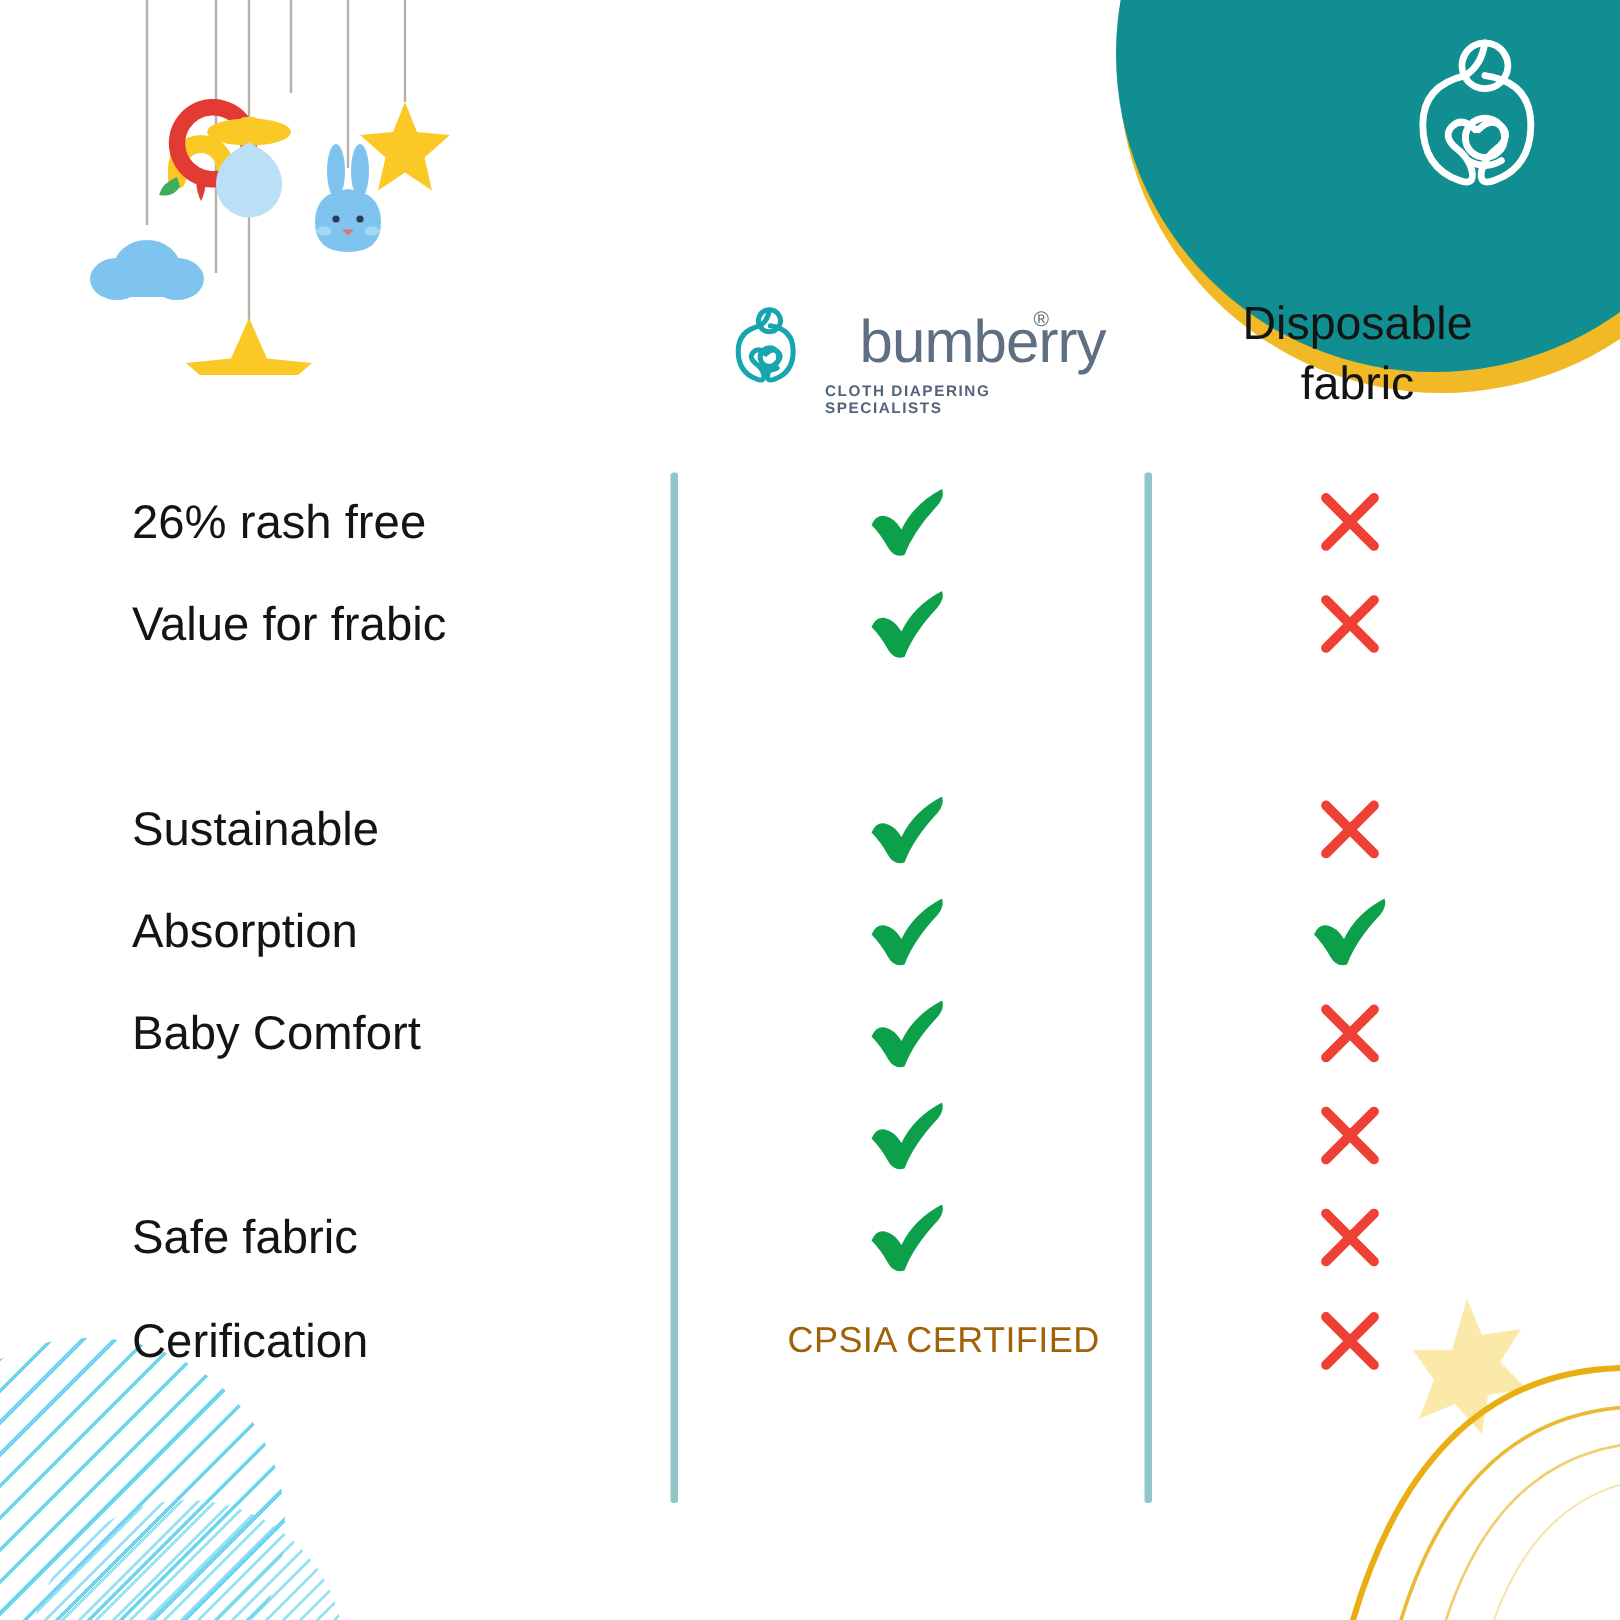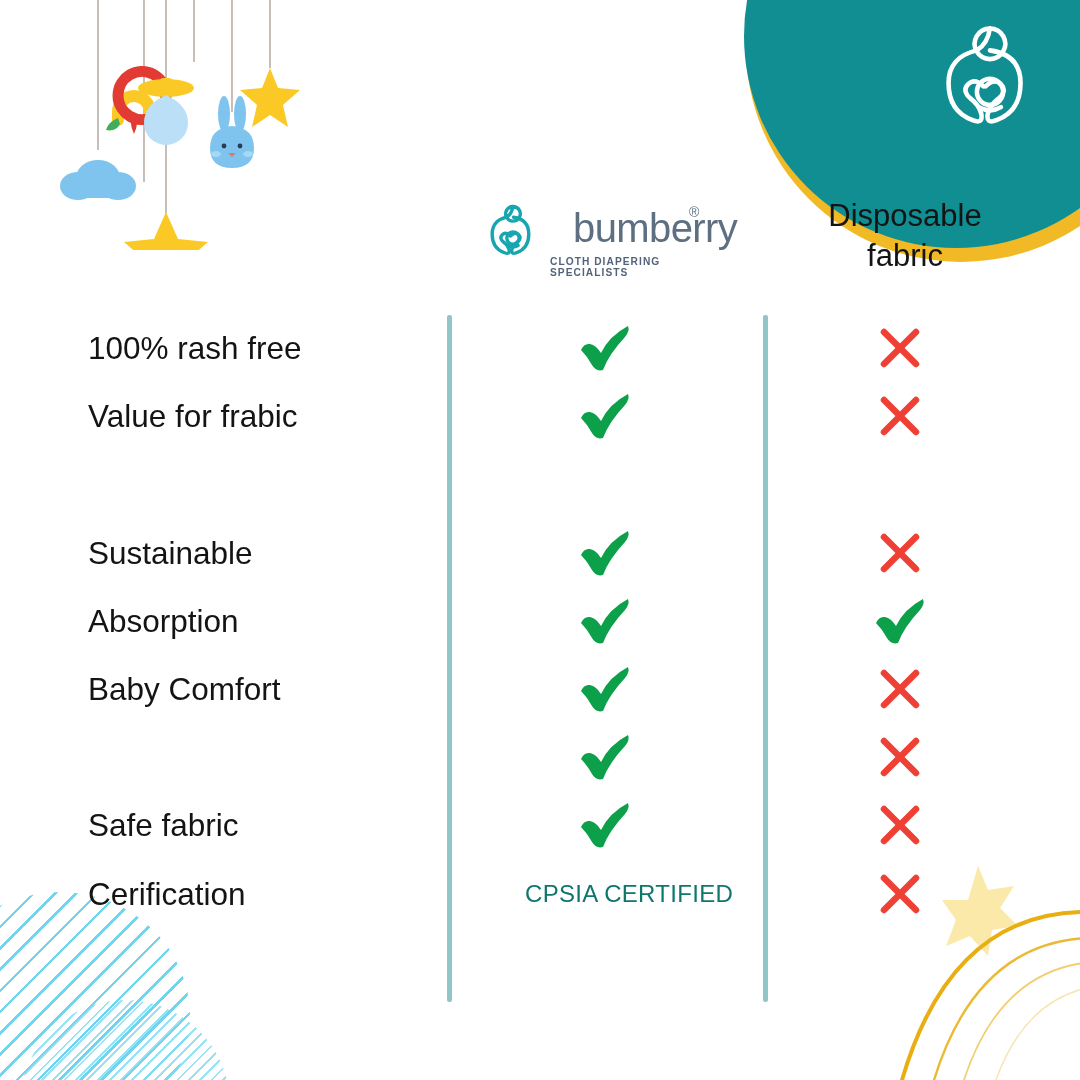--- a/index.html
+++ b/index.html
@@ -94,21 +94,21 @@
     font-size:31.5px; color:#141414; font-weight:400; white-space:nowrap;
   }
   .cell{
     position:absolute; top:50%; transform:translateY(-50%);
     width:160px; text-align:center;
   }
   .cell.c1{ left:525px; }
   .cell.c2{ left:820px; }
   .mark-svg{ display:inline-block; vertical-align:middle; }
   .cert-text{
-    font-size:24px; color:#0f766e; letter-spacing:0.3px; white-space:nowrap;
+    font-size:24px; color:#a16207; letter-spacing:0.3px; white-space:nowrap;
   }
 </style>
 </head>
 <body>
 
 <div id="stage">
 
   <svg class="mobile" viewBox="0 0 330 250">
     <g stroke="#B8B0A6" stroke-width="1.6">
       <line x1="98" y1="0" x2="98" y2="150"></line>
@@ -199,21 +199,21 @@
   <div class="col-head-disposable">
     <div>Disposable</div>
     <div>fabric</div>
   </div>
 
   <div class="divider d1"></div>
   <div class="divider d2"></div>
 
   <div id="rows">
       <div class="row" style="top: 314px;">
-        <div class="feature">100% rash free</div>
+        <div class="feature">26% rash free</div>
         <div class="cell c1"><svg class="mark-svg" width="58" height="52" viewBox="0 0 58 52">
             <path d="M5 28 q3 -7 9 -6 q6 1 11 9 q8 -17 27 -27 q2 5 -3 11 q-16 17 -22 33 q-7 2 -11 -5 q-5 -9 -11 -15 z" fill="#0DA04A"></path>
           </svg></div>
         <div class="cell c2"><svg class="mark-svg" width="46" height="46" viewBox="0 0 46 46">
             <g stroke="#EE4035" stroke-width="6.5" stroke-linecap="round">
               <line x1="7" y1="7" x2="39" y2="39"></line>
               <line x1="39" y1="7" x2="7" y2="39"></line>
             </g>
           </svg></div>
       </div>

